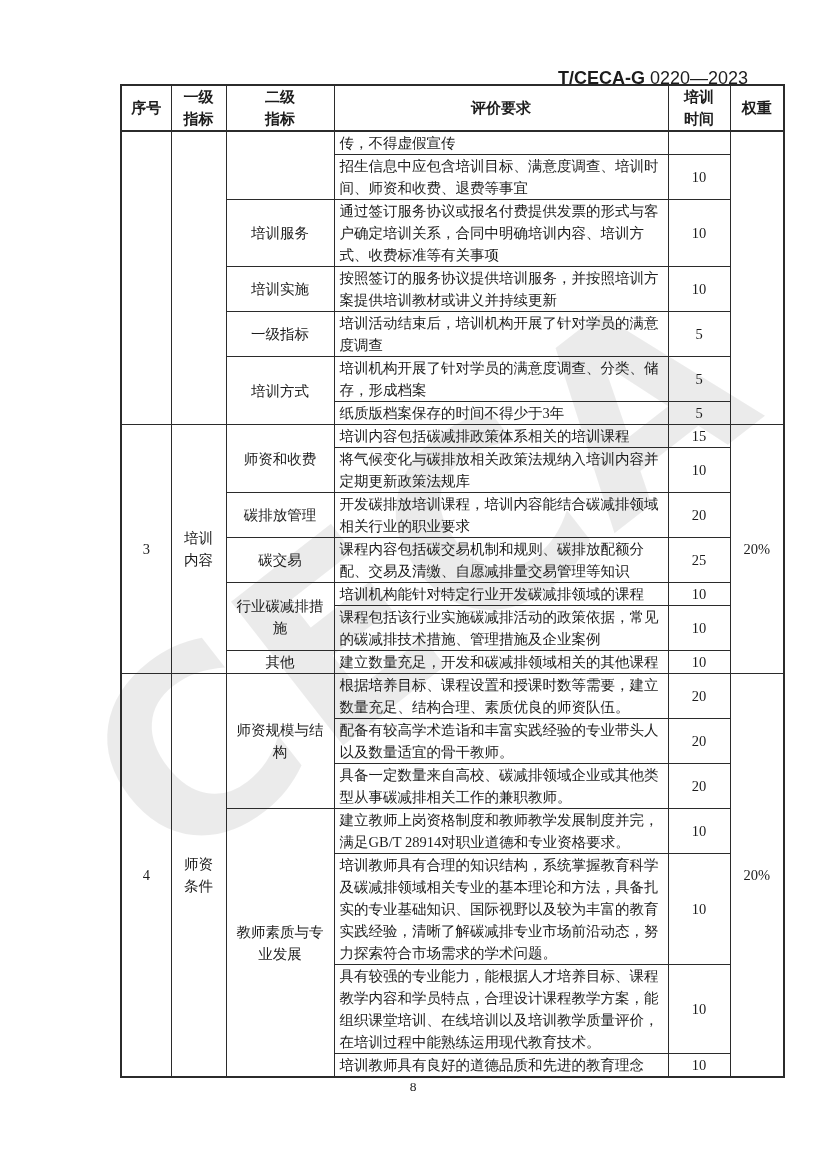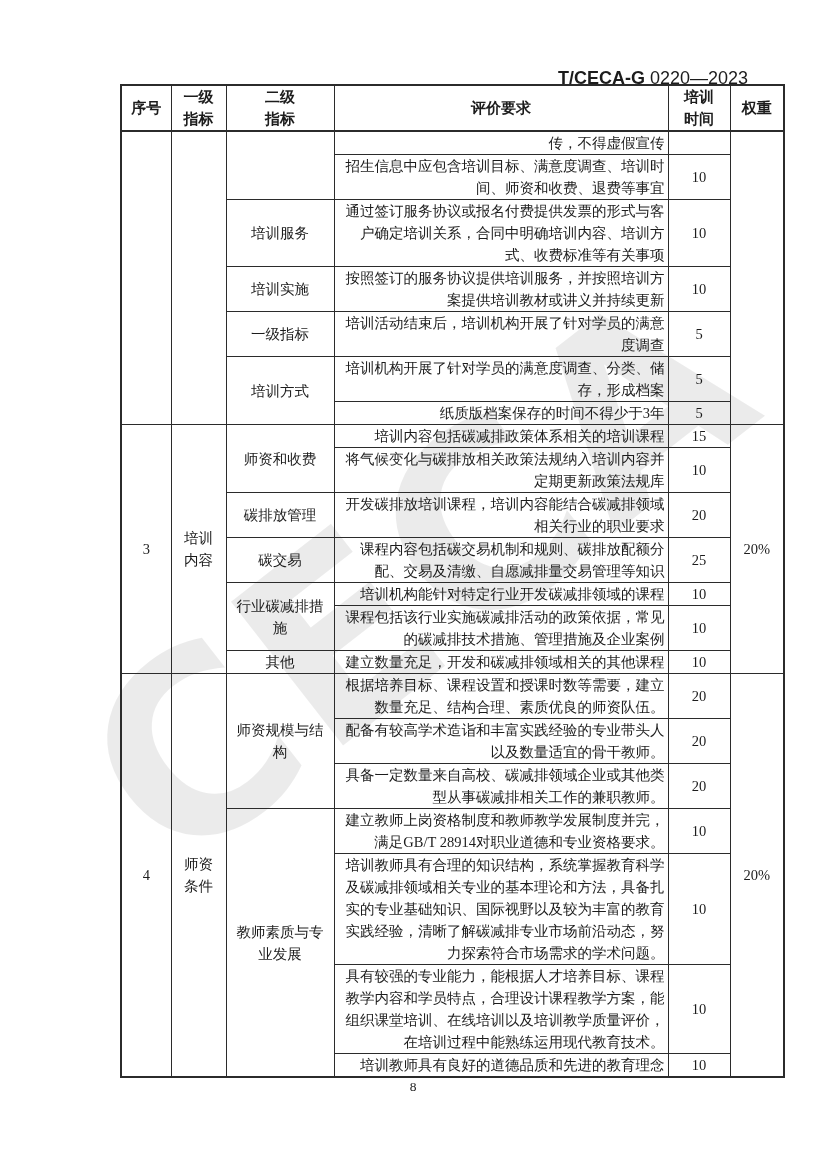--- a/index.html
+++ b/index.html
@@ -55,21 +55,21 @@
     vertical-align:middle;
     overflow:hidden;
   }
   thead th{
     font-weight:bold;
     border-bottom:2px solid #2b2b2b;
     font-family:"Liberation Sans","DejaVu Sans",sans-serif;
     font-size:15px;
   }
   td.req{
-    text-align:right;
+    text-align:left;
     padding:0 3px 0 5px;
   }
   
   .w2{display:inline-block;max-width:32px;}
   .w6{display:inline-block;max-width:88px;}
   .page-number{
     position:absolute;
     top:1079px; left:0; width:826px;
     text-align:center;
     font-size:13.5px;

